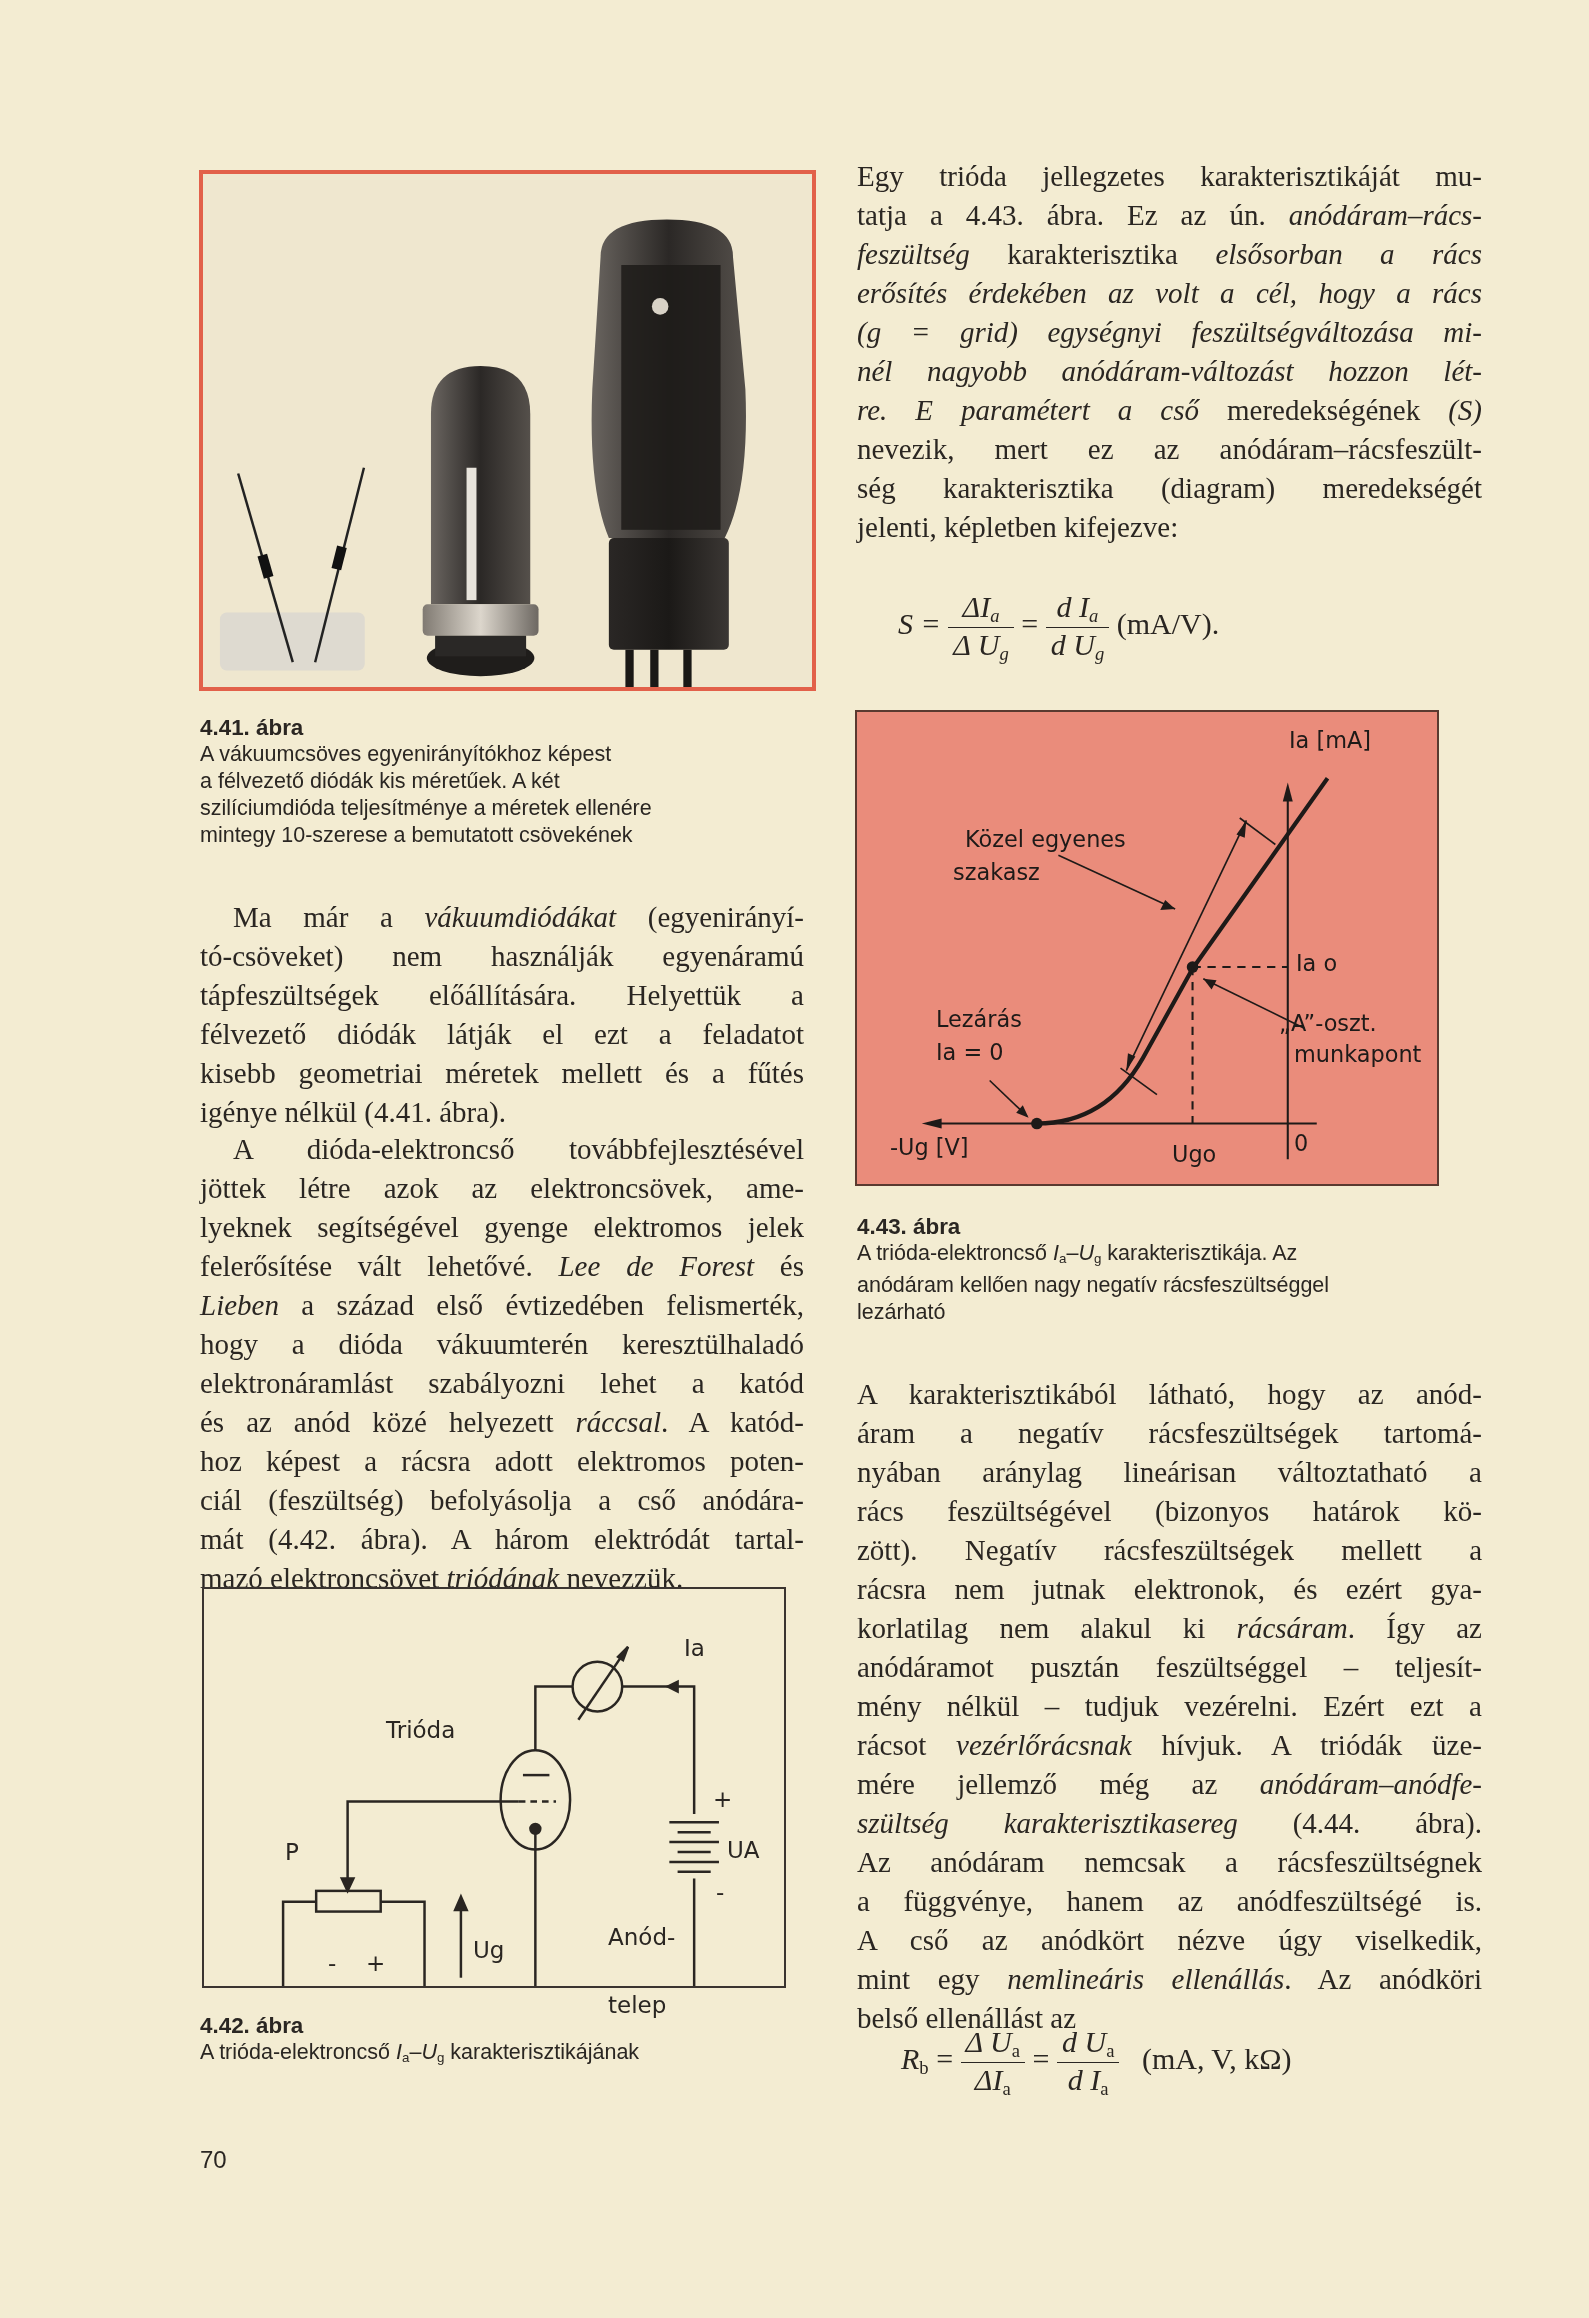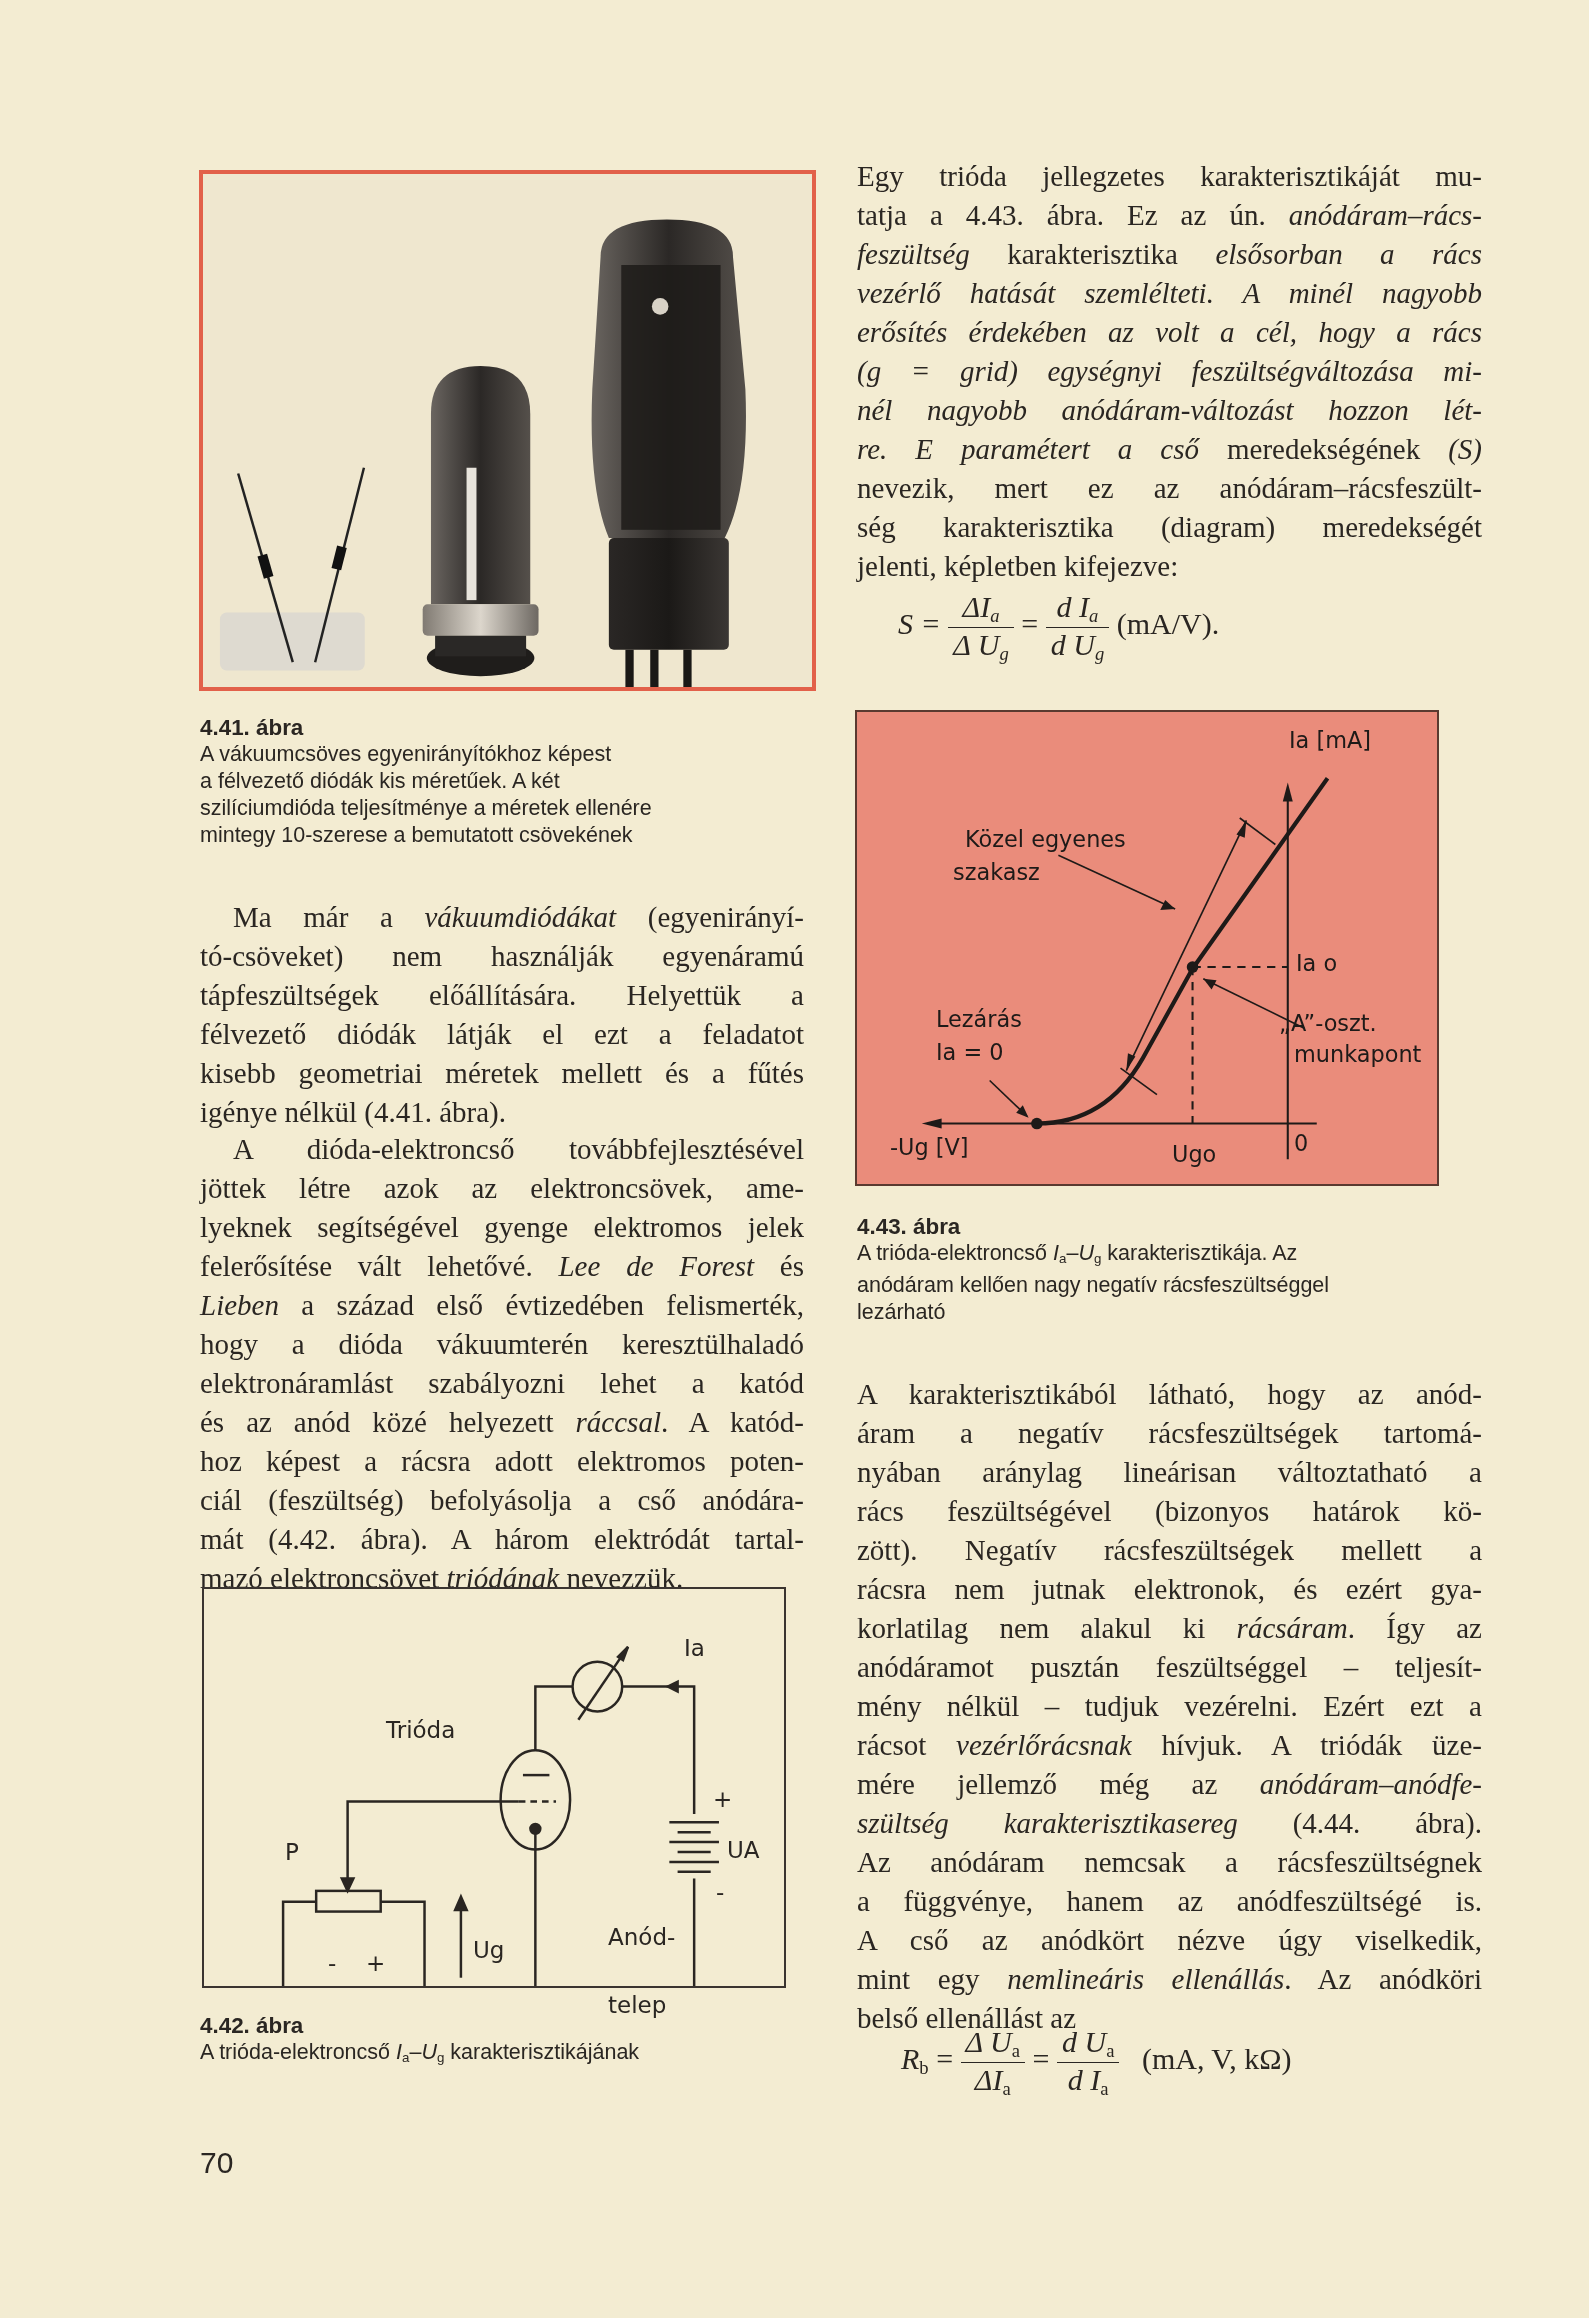--- a/index.html
+++ b/index.html
@@ -158,27 +158,26 @@
 </div>
 
 <div class="abs" style="left:202px;top:1975px;font-family:'DejaVu Sans',sans-serif;font-size:23px;color:#2a2622;">
 </div>
 
 <div class="abs cap" style="left:200px; top:2012px; width:629px;">
   <span class="ln num">4.42. ábra</span>
   <span class="ln"><span>A trióda-elektroncső </span><i>I</i><span class="sub">a</span><span>–</span><i>U</i><span class="sub">g</span><span> karakterisztikájának</span></span>
 </div>
 
-<div class="abs" style="left:200px; top:2146px; font-family:'Liberation Sans',sans-serif; font-size:30px;">70</div>
+<div class="abs" style="left:200px; top:2146px; font-family:'Liberation Sans',sans-serif; font-size:24px;">70</div>
 
 <div class="abs serif" style="left:857px; top:157px; width:625px;">
     <span class="ln"><span>Egy trióda jellegzetes karakterisztikáját mu-</span></span>
     <span class="ln"><span>tatja a 4.43. ábra. Ez az ún. </span><i>anódáram–rács-</i></span>
     <span class="ln"><i>feszültség</i><span> karakterisztika </span><i>elsősorban a rács</i></span>
-    <span class="ln"><i>vezérlő hatását szemlélteti. A minél nagyobb</i></span>
     <span class="ln"><i>erősítés érdekében az volt a cél, hogy a rács</i></span>
     <span class="ln"><i>(g = grid) egységnyi feszültségváltozása mi-</i></span>
     <span class="ln"><i>nél nagyobb anódáram-változást hozzon lét-</i></span>
     <span class="ln"><i>re. E paramétert a cső</i><span> meredekségének </span><i>(S)</i></span>
     <span class="ln"><span>nevezik, mert ez az anódáram–rácsfeszült-</span></span>
     <span class="ln"><span>ség karakterisztika (diagram) meredekségét</span></span>
     <span class="ln last"><span>jelenti, képletben kifejezve:</span></span>
   </div>
 
 <div class="abs formula" style="left:898px; top:590px;">

